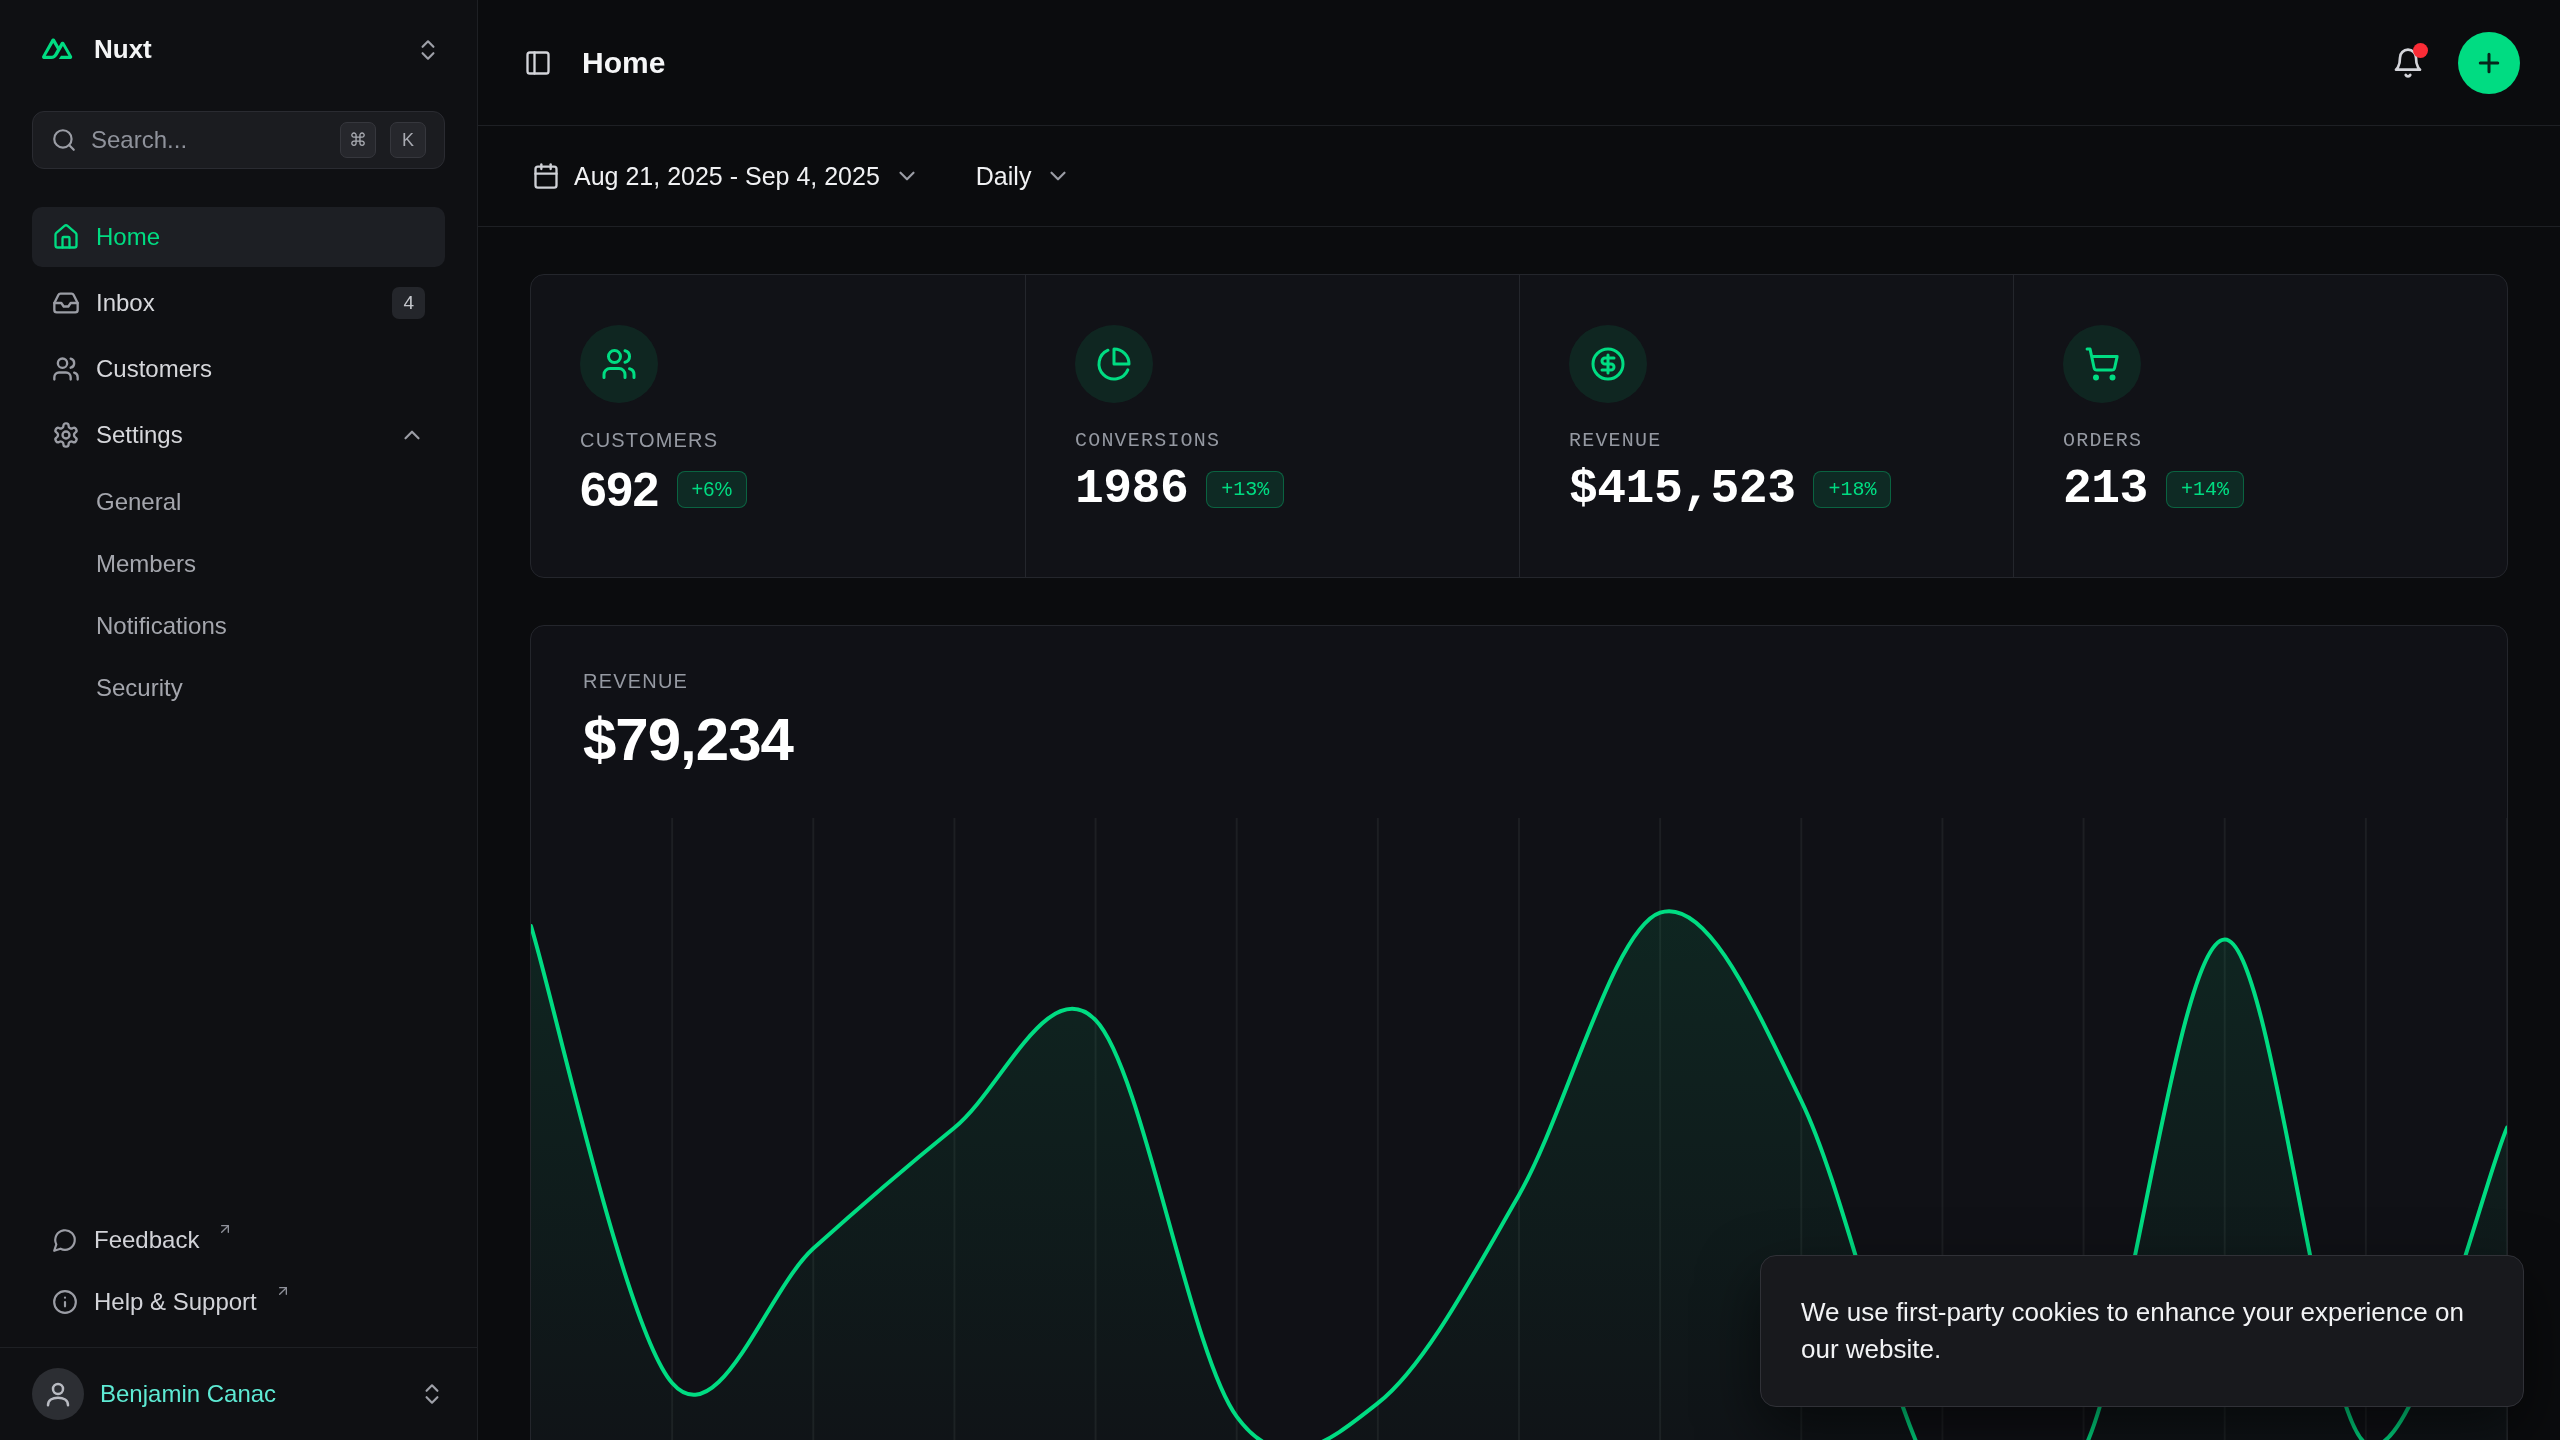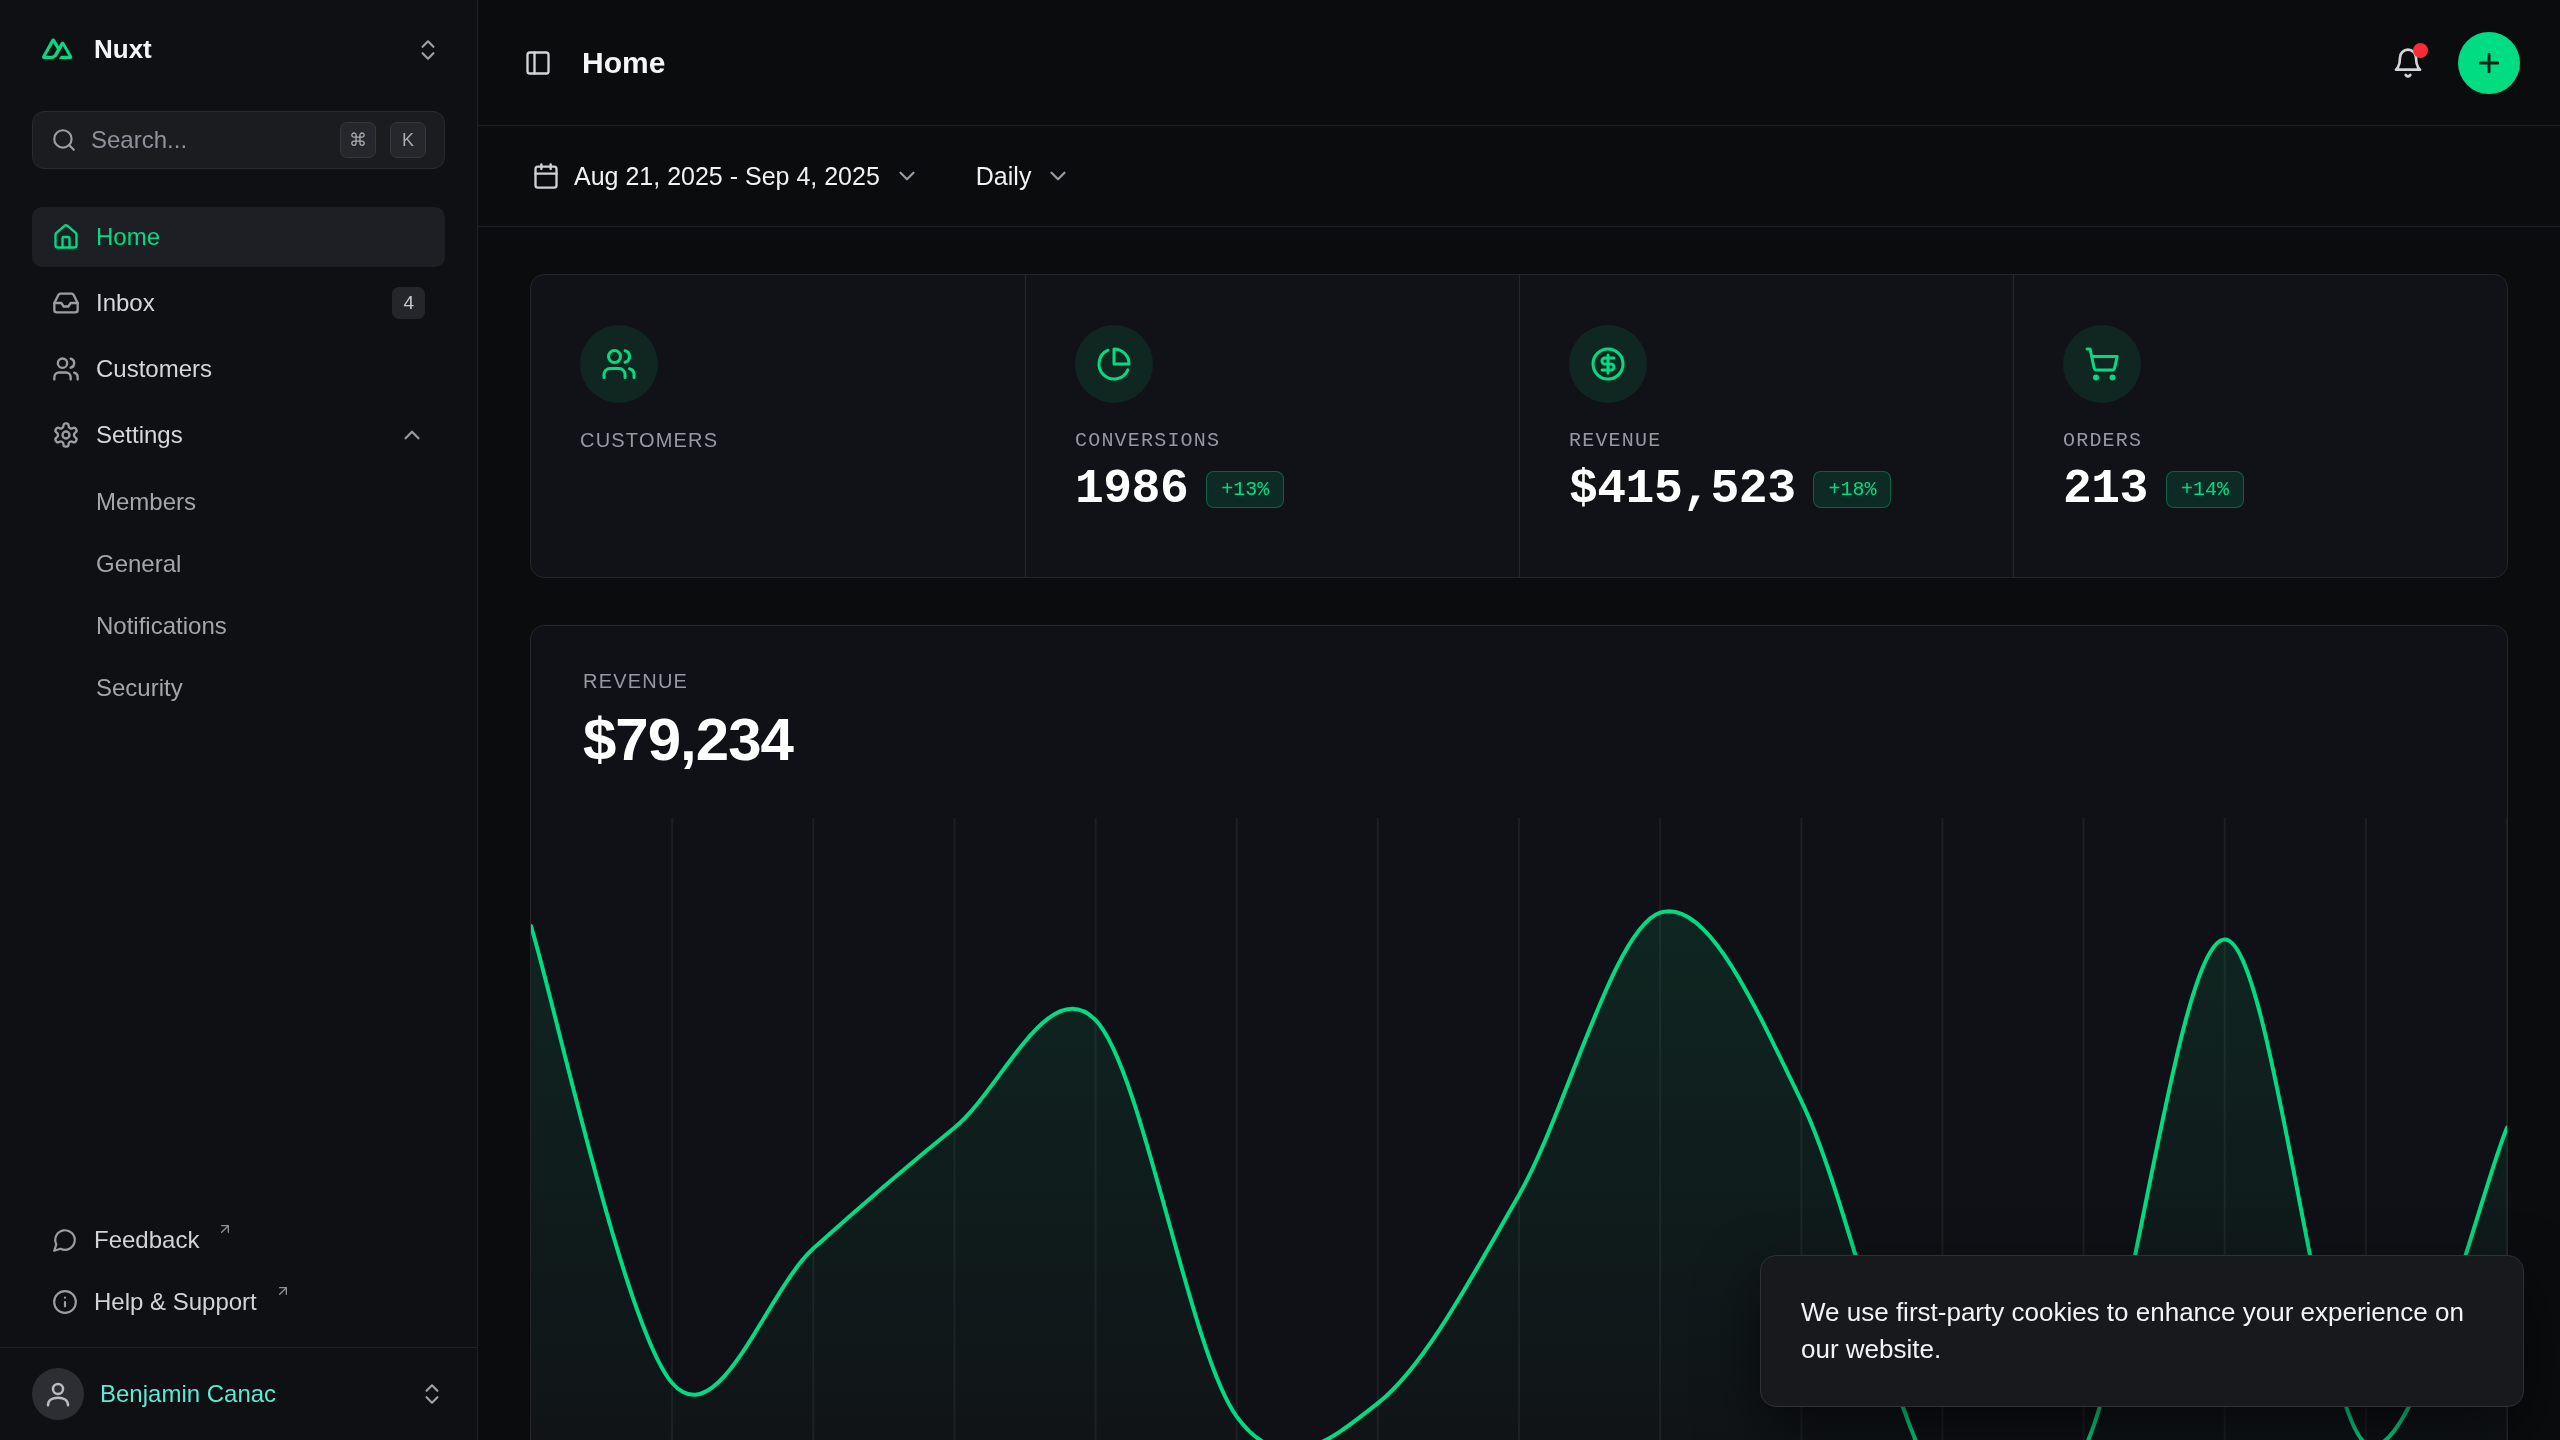--- a/index.html
+++ b/index.html
@@ -240,22 +240,22 @@
             </svg>
         </span>
         <span>Settings</span>
         <span class="nav-caret">
           <svg class="ic ic24" viewBox="0 0 24 24">
               <path d="m18 15-6-6-6 6"></path>
             </svg>
         </span>
       </a>
       <div class="sub-items">
+        <a class="sub-item">General</a>
         <a class="sub-item">Members</a>
-        <a class="sub-item">General</a>
         <a class="sub-item">Notifications</a>
         <a class="sub-item">Security</a>
       </div>
     </nav>
 
     <div class="sidebar-bottom">
       <a class="bottom-link">
         <span class="n-icon">
           <svg class="ic ic24" viewBox="0 0 24 24">
               <path d="M7.9 20A9 9 0 1 0 4 16.1L2 22z"></path>
@@ -371,20 +371,24 @@
         <div class="stat-cell">
           <div class="icon-circle">
             <svg class="ic" viewBox="0 0 24 24">
                 <path d="M16 21v-2a4 4 0 0 0-4-4H6a4 4 0 0 0-4 4v2"></path>
                 <circle cx="9" cy="7" r="4"></circle>
                 <path d="M22 21v-2a4 4 0 0 0-3-3.87"></path>
                 <path d="M16 3.13a4 4 0 0 1 0 7.75"></path>
               </svg>
           </div>
           <div class="stat-label">CUSTOMERS</div>
+          <div class="stat-value-row">
+            <span class="stat-value">692</span>
+            <span class="delta-badge">+6%</span>
+          </div>
         </div>
         <div class="stat-cell">
           <div class="icon-circle">
             <svg class="ic" viewBox="0 0 24 24">
                 <path d="M21.21 15.89A10 10 0 1 1 8 2.83"></path>
                 <path d="M22 12A10 10 0 0 0 12 2v10z"></path>
               </svg>
           </div>
           <div class="stat-label">CONVERSIONS</div>
           <div class="stat-value-row">

